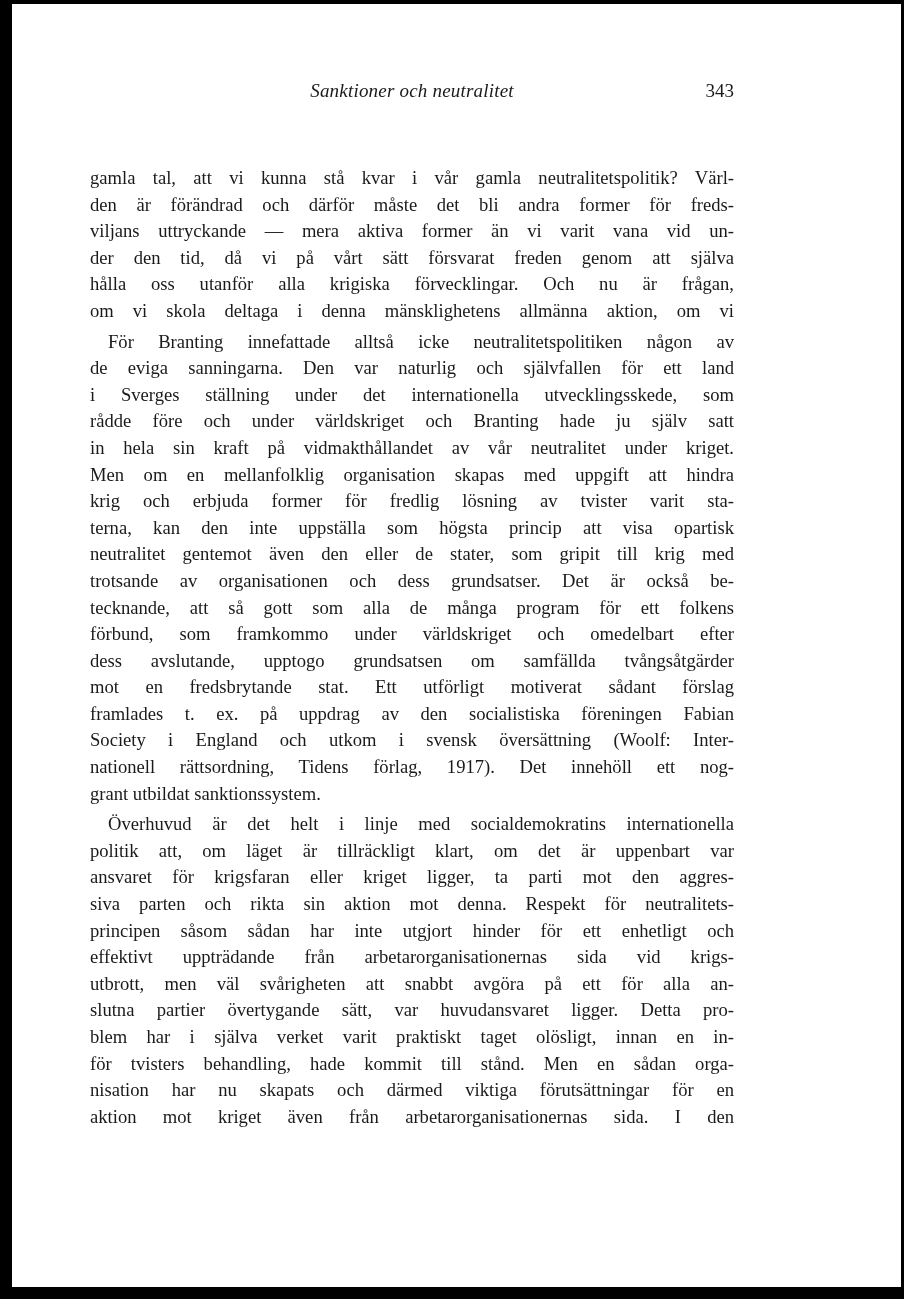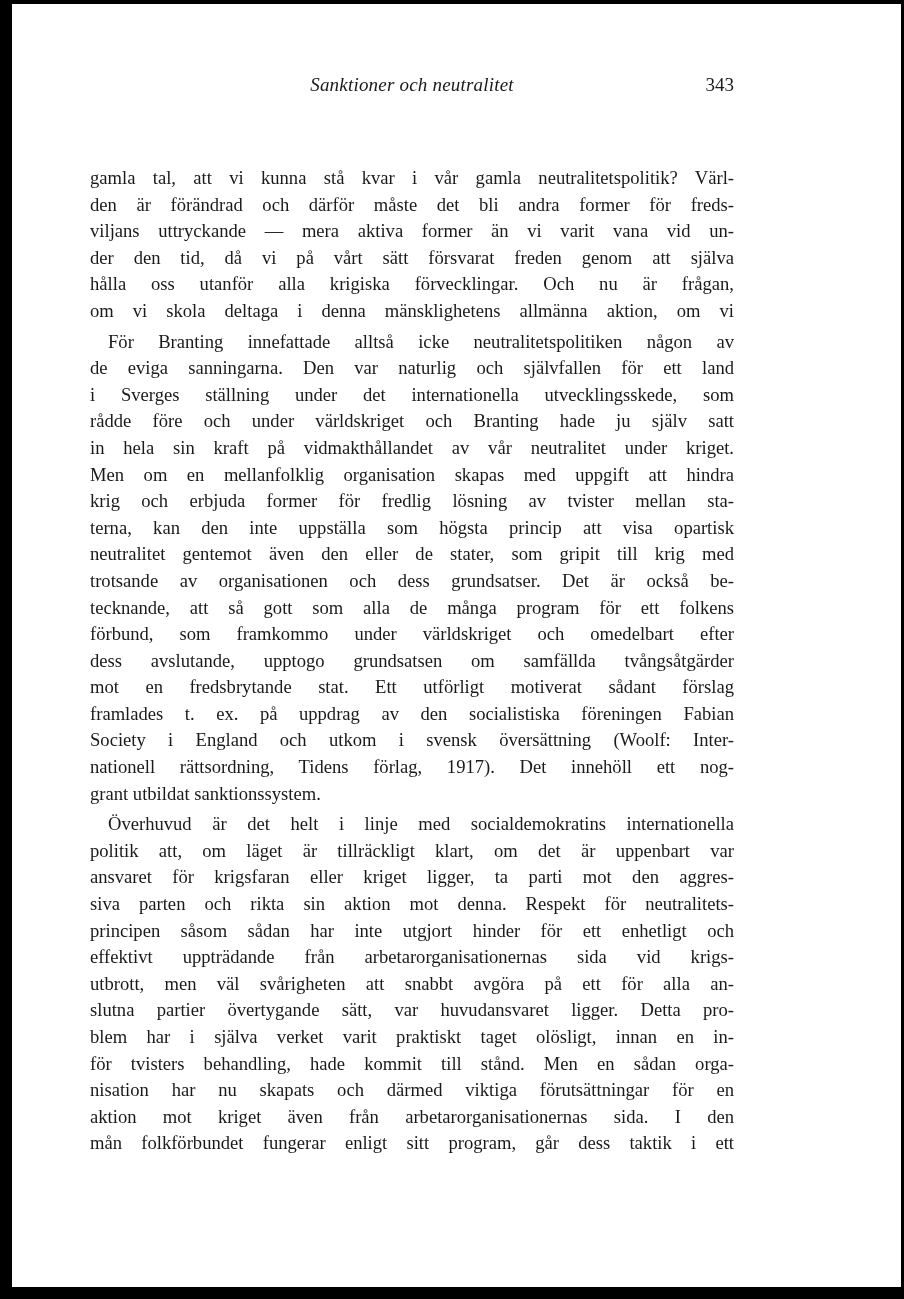--- a/index.html
+++ b/index.html
@@ -7,21 +7,21 @@
     width: 904px; height: 1299px; position: relative; overflow: hidden;
     background: #ffffff;
     font-family: "Liberation Serif", "DejaVu Serif", serif;
     color: #1a1a1a;
   }
   .edge-left { position: absolute; left: 0; top: 0; width: 12px; height: 1299px; background: #000; }
   .edge-top { position: absolute; left: 0; top: 0; width: 904px; height: 4px; background: #000; }
   .edge-right { position: absolute; right: 0; top: 0; width: 3px; height: 1299px; background: #000; }
   .edge-bottom { position: absolute; left: 0; bottom: 0; width: 904px; height: 12px; background: #000; }
   .header {
-    position: absolute; top: 74px; left: 90px; width: 644px; height: 30px;
+    position: absolute; top: 80px; left: 90px; width: 644px; height: 30px;
   }
   .running-title {
     position: absolute; left: 0; width: 644px; text-align: center;
     font-style: italic; font-size: 19px; letter-spacing: 0.2px;
   }
   .page-number {
     position: absolute; right: 0; font-size: 19px;
   }
   .text-block {
     position: absolute; top: 117px; left: 90px; width: 644px; margin-top: 48px;
@@ -57,21 +57,21 @@
     <span class="line">hålla oss utanför alla krigiska förvecklingar.  Och nu är frågan,</span>
     <span class="line">om vi skola deltaga i denna mänsklighetens allmänna aktion, om vi</span>
   </p>
   <p class="para">
     <span class="line indent">För Branting innefattade alltså icke neutralitetspolitiken någon av</span>
     <span class="line">de eviga sanningarna.  Den var naturlig och självfallen för ett land</span>
     <span class="line">i Sverges ställning under det internationella utvecklingsskede, som</span>
     <span class="line">rådde före och under världskriget och Branting hade ju själv satt</span>
     <span class="line">in hela sin kraft på vidmakthållandet av vår neutralitet under kriget.</span>
     <span class="line">Men om en mellanfolklig organisation skapas med uppgift att hindra</span>
-    <span class="line">krig och erbjuda former för fredlig lösning av tvister mellan sta-</span>
+    <span class="line">krig och erbjuda former för fredlig lösning av tvister varit sta-</span>
     <span class="line">terna, kan den inte uppställa som högsta princip att visa opartisk</span>
     <span class="line">neutralitet gentemot även den eller de stater, som gripit till krig med</span>
     <span class="line">trotsande av organisationen och dess grundsatser.  Det är också be-</span>
     <span class="line">tecknande, att så gott som alla de många program för ett folkens</span>
     <span class="line">förbund, som framkommo under världskriget och omedelbart efter</span>
     <span class="line">dess avslutande, upptogo grundsatsen om samfällda tvångsåtgärder</span>
     <span class="line">mot en fredsbrytande stat.  Ett utförligt motiverat sådant förslag</span>
     <span class="line">framlades t. ex. på uppdrag av den socialistiska föreningen Fabian</span>
     <span class="line">Society i England och utkom i svensk översättning (Woolf: Inter-</span>
     <span class="line">nationell rättsordning, Tidens förlag, 1917).  Det innehöll ett nog-</span>
@@ -83,15 +83,14 @@
     <span class="line">ansvaret för krigsfaran eller kriget ligger, ta parti mot den aggres-</span>
     <span class="line">siva parten och rikta sin aktion mot denna.  Respekt för neutralitets-</span>
     <span class="line">principen såsom sådan har inte utgjort hinder för ett enhetligt och</span>
     <span class="line">effektivt uppträdande från arbetarorganisationernas sida vid krigs-</span>
     <span class="line">utbrott, men väl svårigheten att snabbt avgöra på ett för alla an-</span>
     <span class="line">slutna partier övertygande sätt, var huvudansvaret ligger.  Detta pro-</span>
     <span class="line">blem har i själva verket varit praktiskt taget olösligt, innan en in-</span>
     <span class="line">för tvisters behandling, hade kommit till stånd.  Men en sådan orga-</span>
     <span class="line">nisation har nu skapats och därmed viktiga förutsättningar för en</span>
     <span class="line">aktion mot kriget även från arbetarorganisationernas sida.  I den</span>
-    <span class="line">mån folkförbundet fungerar enligt sitt program, går dess taktik i ett</span>
   </p>
 </div>
 
 </body></html>

